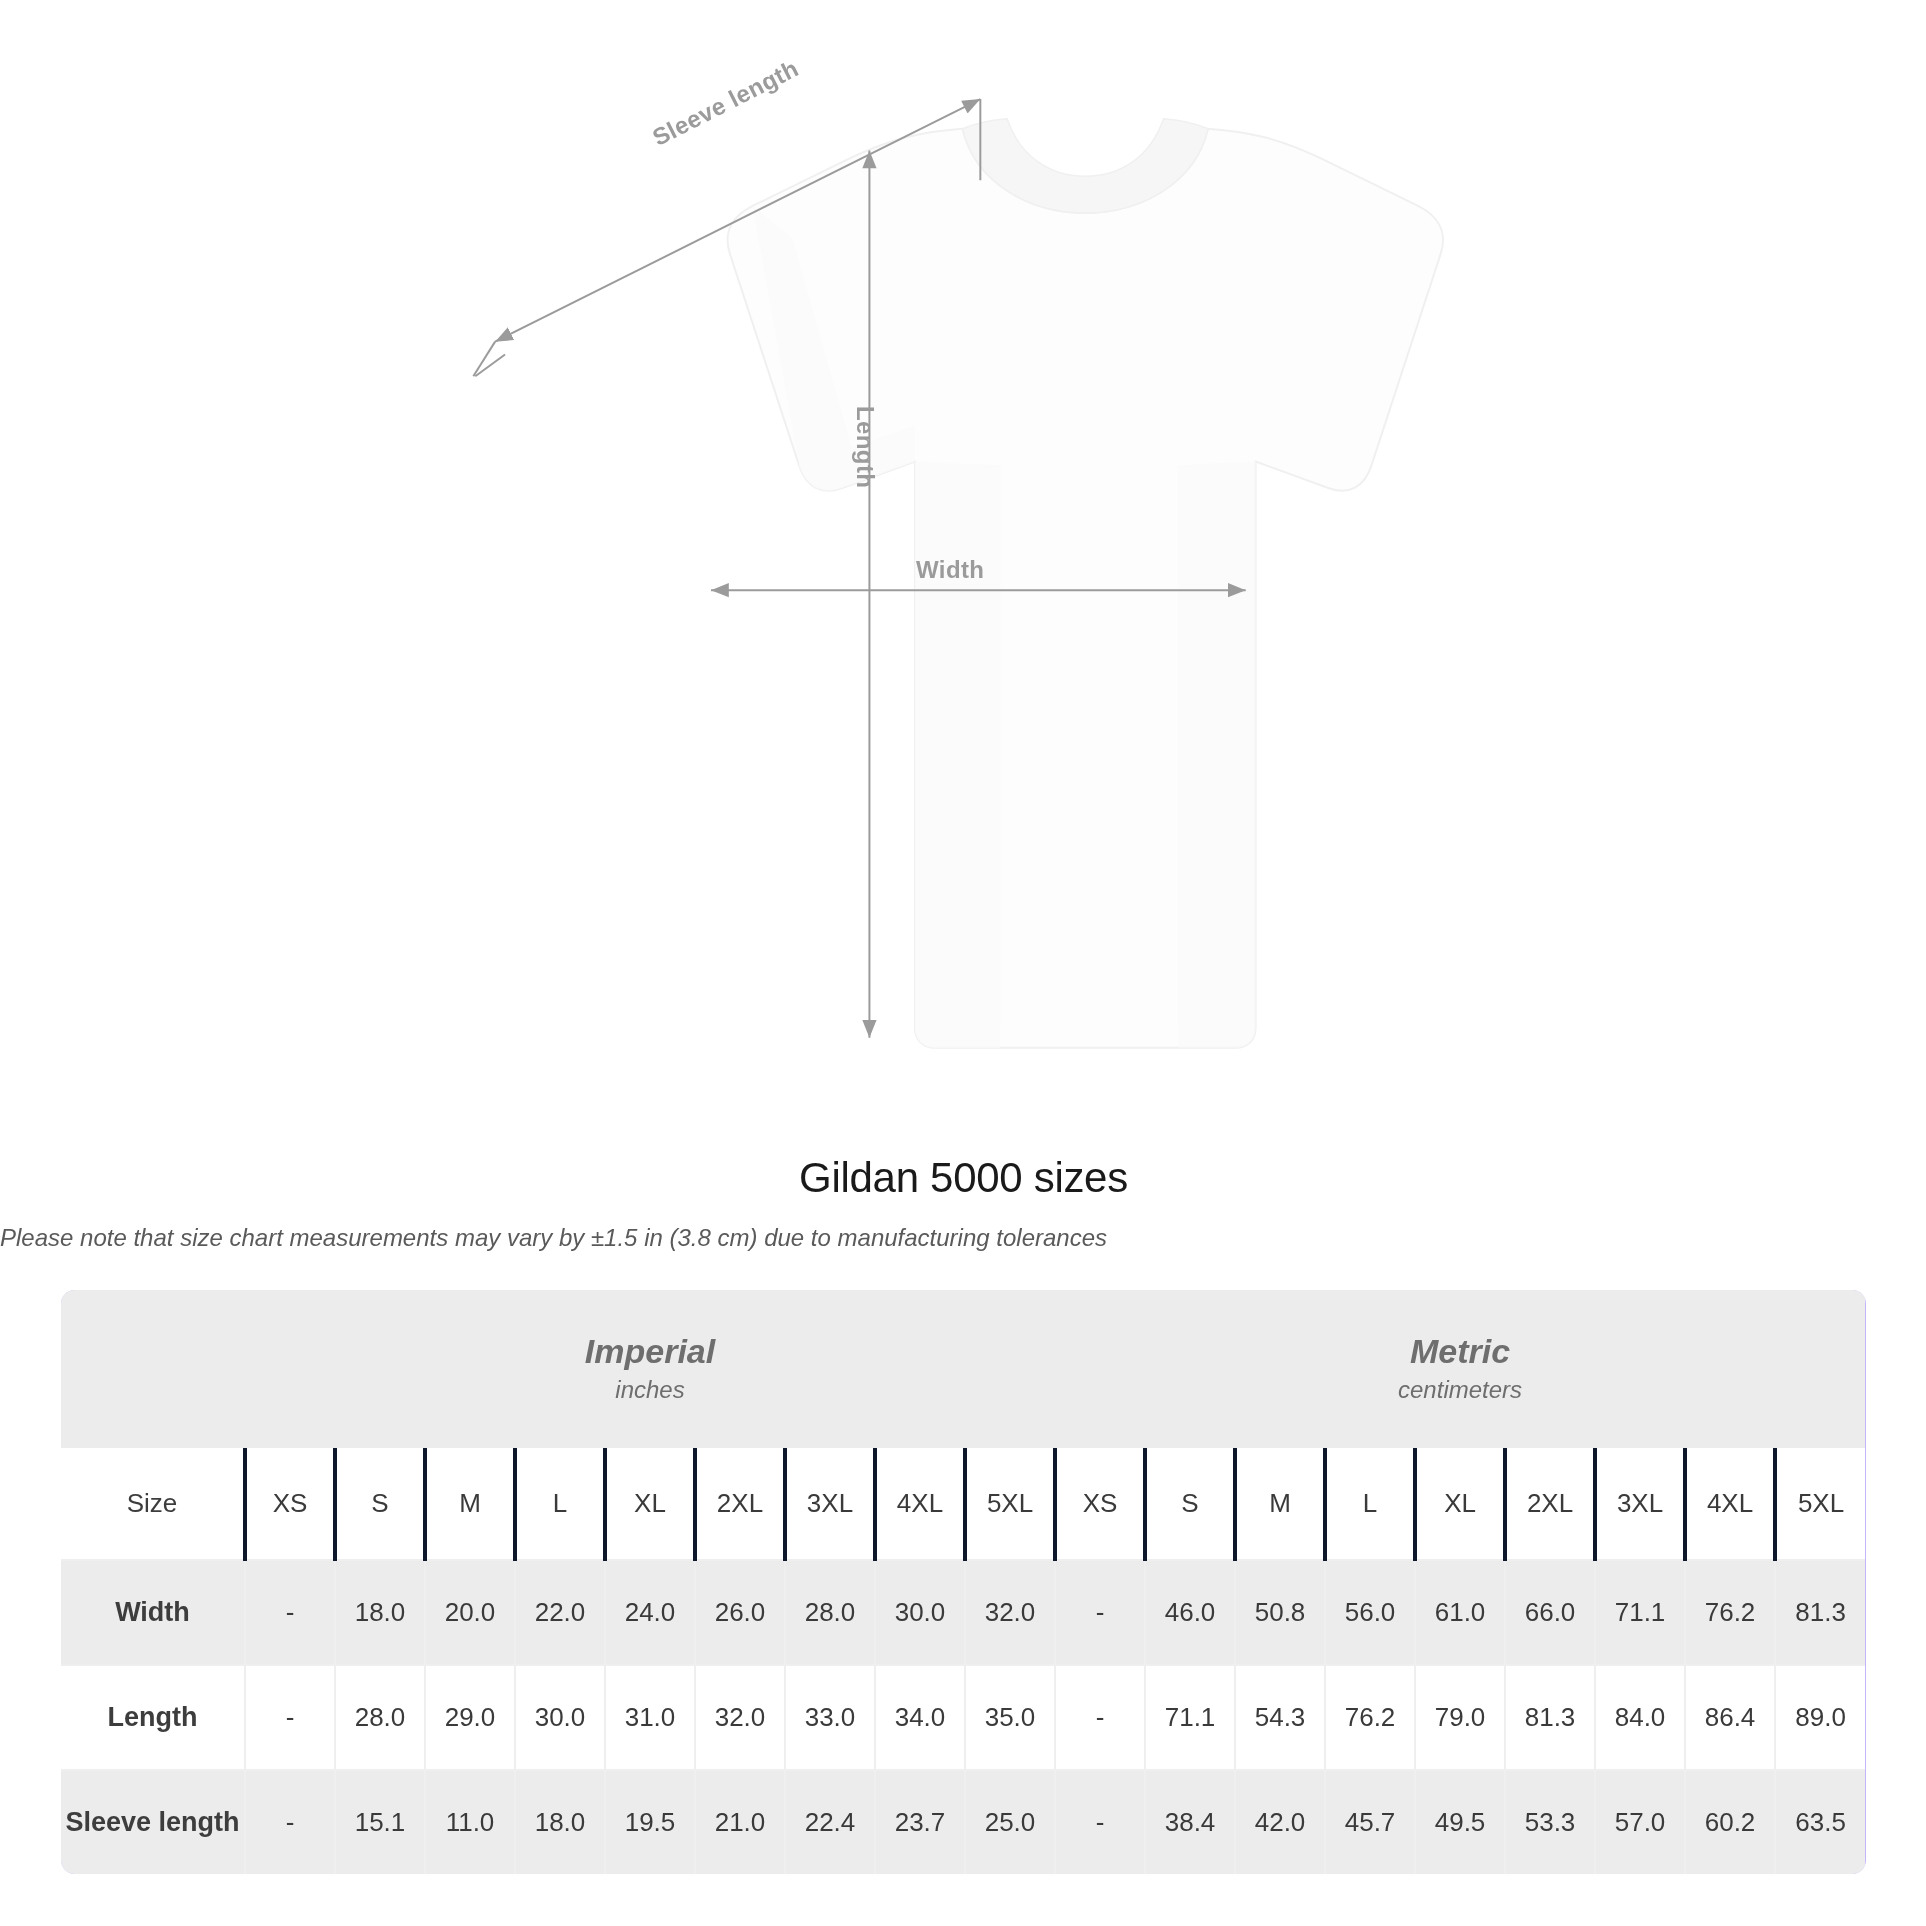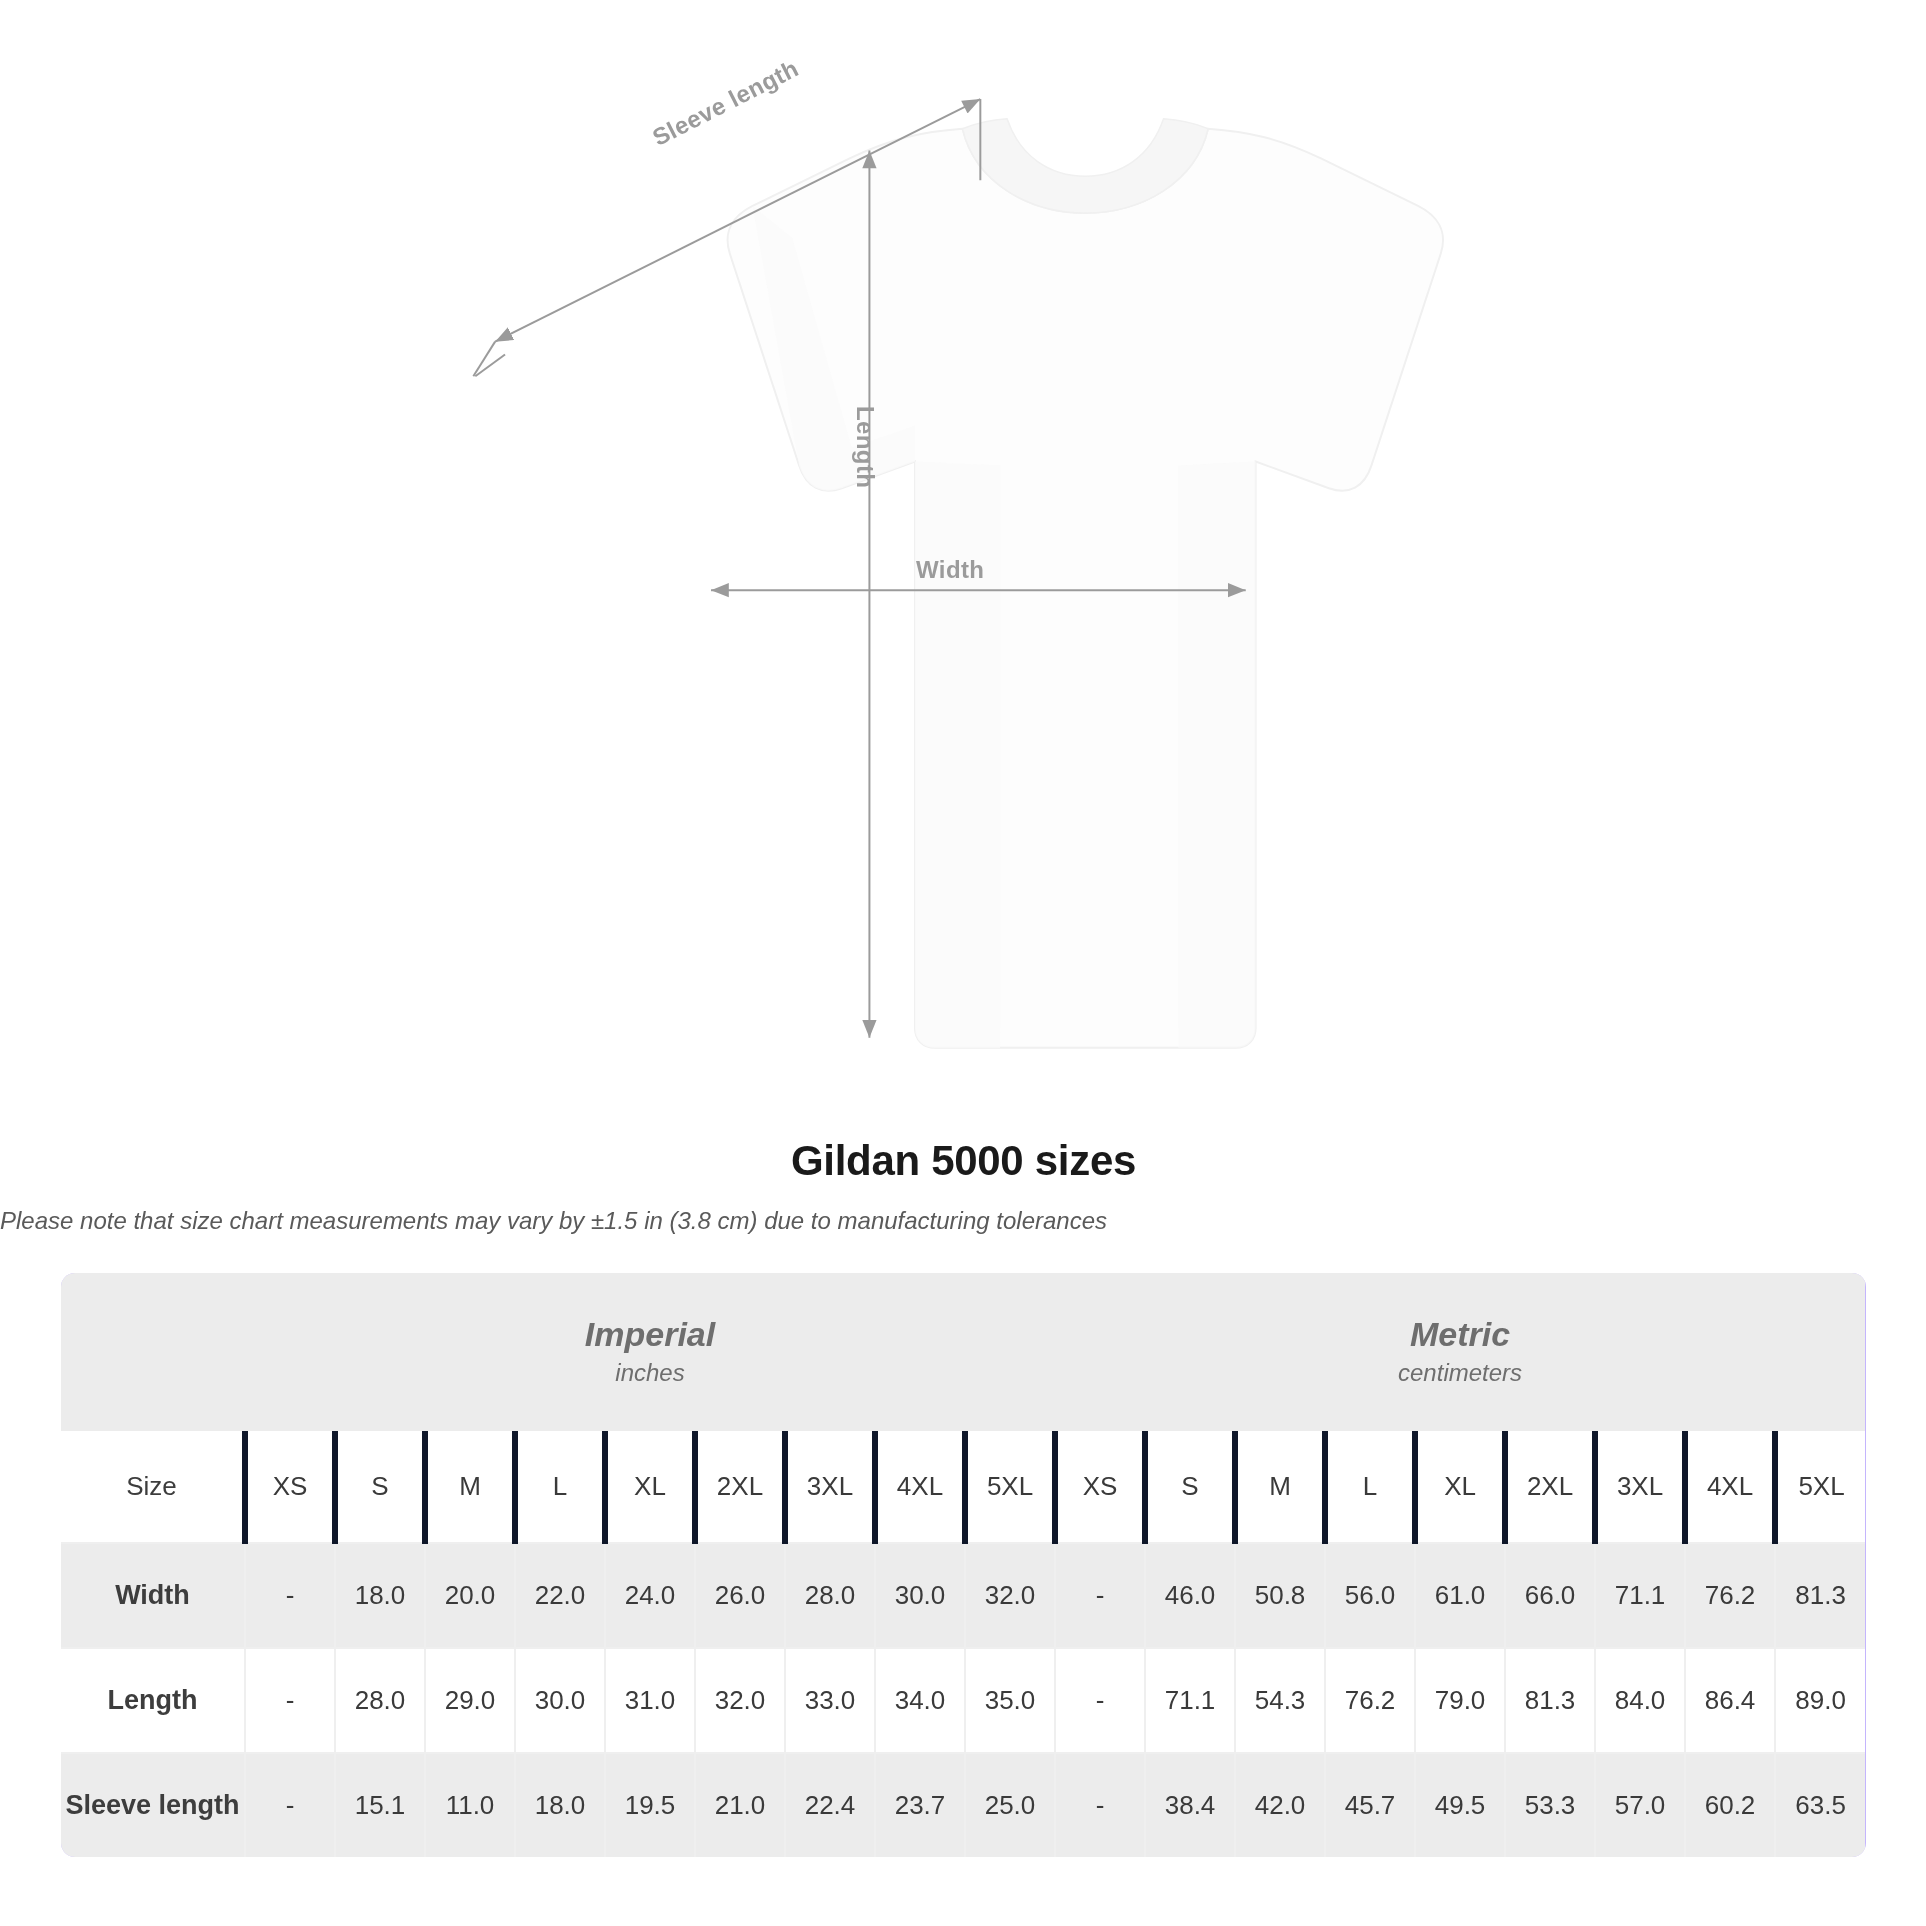--- a/index.html
+++ b/index.html
@@ -55,23 +55,23 @@
   }
   .label-width {
     left: 916px;
     top: 556px;
   }
 
   
   .title {
     text-align: center;
     font-size: 42px;
-    font-weight: bold;
+    font-weight: normal;
     color: #1a1a1a;
-    margin: 18px 0 0 0;
+    margin: 35px 0 0 0;
     letter-spacing: -0.3px;
   }
   .subtitle {
     font-size: 24px;
     font-style: italic;
     color: #5a5a5a;
     margin: 22px 0 4px 0;
   }
 
   
@@ -113,21 +113,21 @@
   }
   .corner-cell {
     background: #ececec;
   }
   .hdr-row td {
     background: #ffffff;
     height: 111px;
     font-weight: bold;
     font-size: 27px;
     color: #3d3d3d;
-    border-left: 6px solid #0f172a;
+    border-left: 4px solid #0f172a;
   }
   .hdr-row td.rowlabel {
     border-left: none;
     color: #3d3d3d;
   }
   .data-row td {
     height: 103px;
     border-left: 2px solid #efefef;
     border-top: 2px solid #efefef;
   }

